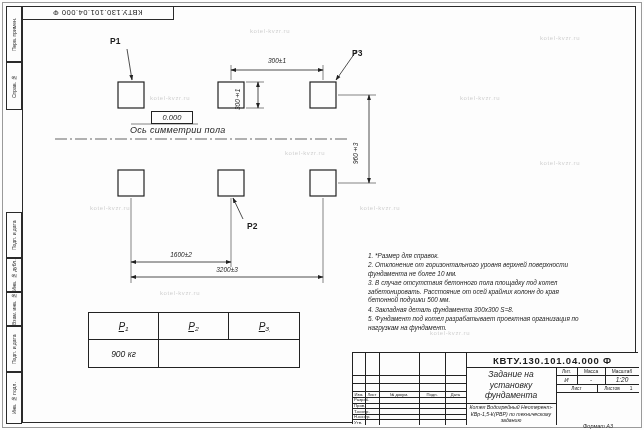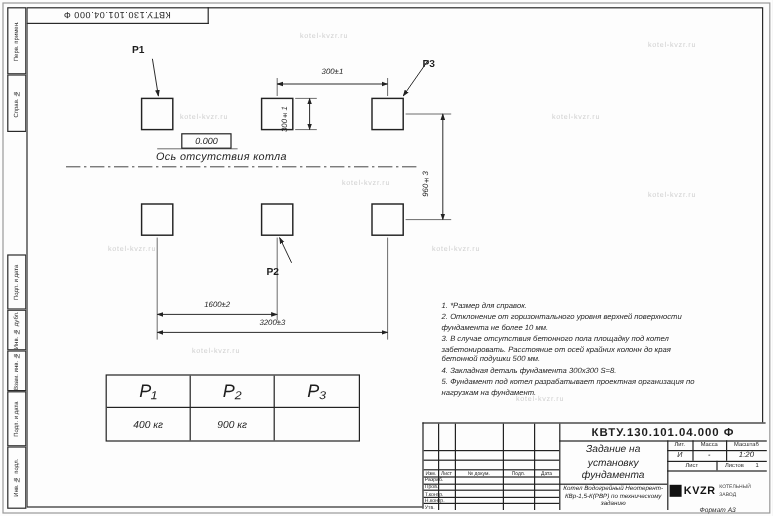--- a/index.html
+++ b/index.html
@@ -24,21 +24,21 @@
             box-sizing:border-box;font-size:7.5px;font-style:italic;}
   .axislbl{font-size:9px;font-style:italic;letter-spacing:.3px;}
   .notes{position:absolute;left:368px;top:252px;width:218px;font-size:6.4px;font-style:italic;line-height:1.32;color:#1d1d1d;}
   .notes p{margin:0 0 1px 0;}
   .ltable{position:absolute;left:88px;top:312px;display:grid;grid-template-columns:70px 70px 70px;
           grid-auto-rows:27px;border:1.4px solid #222;}
   .ltable .cell{border-right:1.1px solid #222;border-bottom:1.1px solid #222;display:flex;
                 align-items:center;justify-content:center;font-style:italic;}
   .ltable .cell:nth-child(3n){border-right:none;}
   .ltable .cell:nth-child(n+4){border-bottom:none;font-size:8.5px;}
-  .ltable .cell:nth-child(-n+3){font-size:15px;}
+  .ltable .cell:nth-child(-n+3){font-size:10px;text-decoration:underline;}
   .tb{position:absolute;left:352px;top:352px;width:286px;height:72px;border-left:1.6px solid #222;
       border-top:1.6px solid #222;box-sizing:border-box;background:#fdfdfd;}
   .tline{position:absolute;background:#222;}
   .tb .cellt{position:absolute;display:flex;align-items:center;justify-content:center;text-align:center;}
   .wm{position:absolute;color:#c8c8c8;font-size:6px;letter-spacing:.6px;opacity:.85;pointer-events:none;}
   .logoicon{width:10px;height:10px;background:#111;margin-right:2px;}
   .logotxt{font-weight:bold;font-size:9px;color:#111;letter-spacing:.5px;}
   .companytxt{font-size:4.2px;color:#444;line-height:1.2;text-align:left;margin-left:3px;width:38px;}
   .fmt{position:absolute;left:583px;top:423px;font-size:5.5px;font-style:italic;color:#2a2a2a;}
 </style>
@@ -127,44 +127,43 @@
       <line x1="127" y1="49" x2="132" y2="80"></line>
       <line x1="357" y1="50" x2="336" y2="80"></line>
       <line x1="243" y1="219" x2="233" y2="198"></line>
     </g>
 
     <line x1="55" y1="139" x2="350" y2="139" stroke="#222" stroke-width="0.7" stroke-dasharray="12 3 2 3"></line>
   </svg>
 
   <div class="abs padlbl" style="left:110px;top:36px;">Р1</div>
   <div class="abs padlbl" style="left:352px;top:48px;">Р3</div>
-  <div class="abs padlbl" style="left:222px;top:221px;">Р2</div>
+  <div class="abs padlbl" style="left:247px;top:221px;">Р2</div>
 
   <div class="abs dimtxt" style="left:247px;top:57px;width:60px;text-align:center;">300±1</div>
   <div class="abs vdim" style="left:234px;top:80px;height:30px;">300±1</div>
   <div class="abs vdim" style="left:352px;top:118px;height:46px;">960±3</div>
   <div class="abs dimtxt" style="left:131px;top:251px;width:100px;text-align:center;">1600±2</div>
   <div class="abs dimtxt" style="left:131px;top:266px;width:192px;text-align:center;">3200±3</div>
 
   <div class="levelbox ctr">0.000</div>
-  <div class="abs axislbl" style="left:130px;top:125px;">Ось отсутствия котла</div>
+  <div class="abs axislbl" style="left:130px;top:125px;">Ось симметрии пола</div>
 
   <div class="notes">
     <p>1. *Размер для справок.</p>
     <p>2. Отклонение от горизонтального уровня верхней поверхности фундамента не более 10 мм.</p>
     <p>3. В случае отсутствия бетонного пола площадку под котел забетонировать. Расстояние от осей крайних колонн до края бетонной подушки 500 мм.</p>
     <p>4. Закладная деталь фундамента 300х300 S=8.</p>
     <p>5. Фундамент под котел разрабатывает проектная организация по нагрузкам на фундамент.</p>
   </div>
 
   <div class="ltable">
     <div class="cell">Р₁</div>
     <div class="cell">Р₂</div>
     <div class="cell">Р₃</div>
-    <div class="cell">400 кг</div>
     <div class="cell">900 кг</div>
   </div>
 
   <div class="tb">
 
     <div class="tline" style="left:113px;top:0;width:1.2px;height:72px;"></div>
     <div class="tline" style="left:203px;top:14px;width:1.2px;height:58px;"></div>
     <div class="tline" style="left:113px;top:14px;width:173px;height:1.2px;"></div>
     <div class="tline" style="left:0;top:22px;width:113px;height:0.6px;"></div>
     <div class="tline" style="left:0;top:30px;width:113px;height:0.6px;"></div>
@@ -207,21 +206,16 @@
     <div class="cellt" style="left:224px;top:14.5px;width:28px;height:7px;font-size:4.8px;">Масса</div>
     <div class="cellt" style="left:252px;top:14.5px;width:34px;height:7px;font-size:4.8px;">Масштаб</div>
     <div class="cellt it" style="left:203px;top:22.5px;width:21px;height:8px;font-size:6px;">И</div>
     <div class="cellt it" style="left:224px;top:22.5px;width:28px;height:8px;font-size:6px;">-</div>
     <div class="cellt it" style="left:252px;top:22.5px;width:34px;height:8px;font-size:6.5px;">1:20</div>
 
     <div class="cellt" style="left:203px;top:31.5px;width:41px;height:7px;font-size:4.8px;">Лист</div>
     <div class="cellt" style="left:244px;top:31.5px;width:30px;height:7px;font-size:4.8px;">Листов</div>
     <div class="cellt" style="left:272px;top:31.5px;width:12px;height:7px;font-size:4.8px;">1</div>
 
-    <div class="cellt" style="left:205px;top:41px;width:79px;height:29px;">
-      <span class="logoicon"></span>
-      <span class="logotxt">KVZR</span>
-      <span class="companytxt">КОТЕЛЬНЫЙ ЗАВОД</span>
-    </div>
   </div>
 
   <div class="fmt">Формат А3</div>
 </div>
 
 </body></html>

